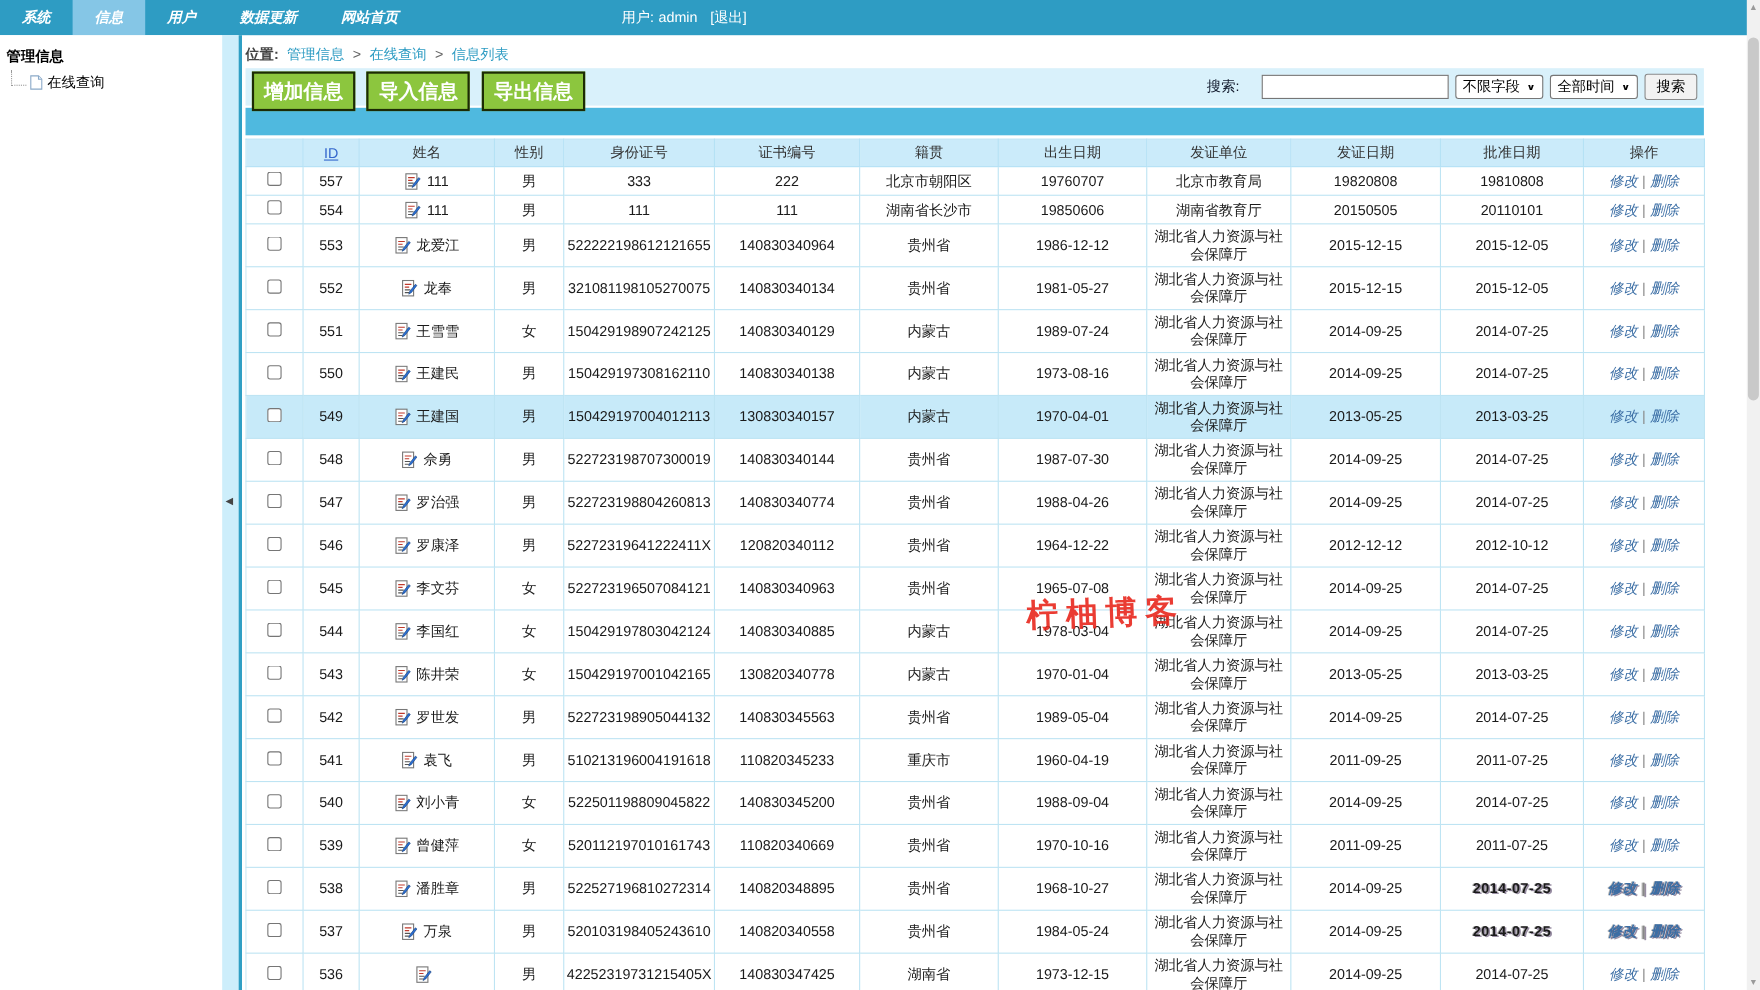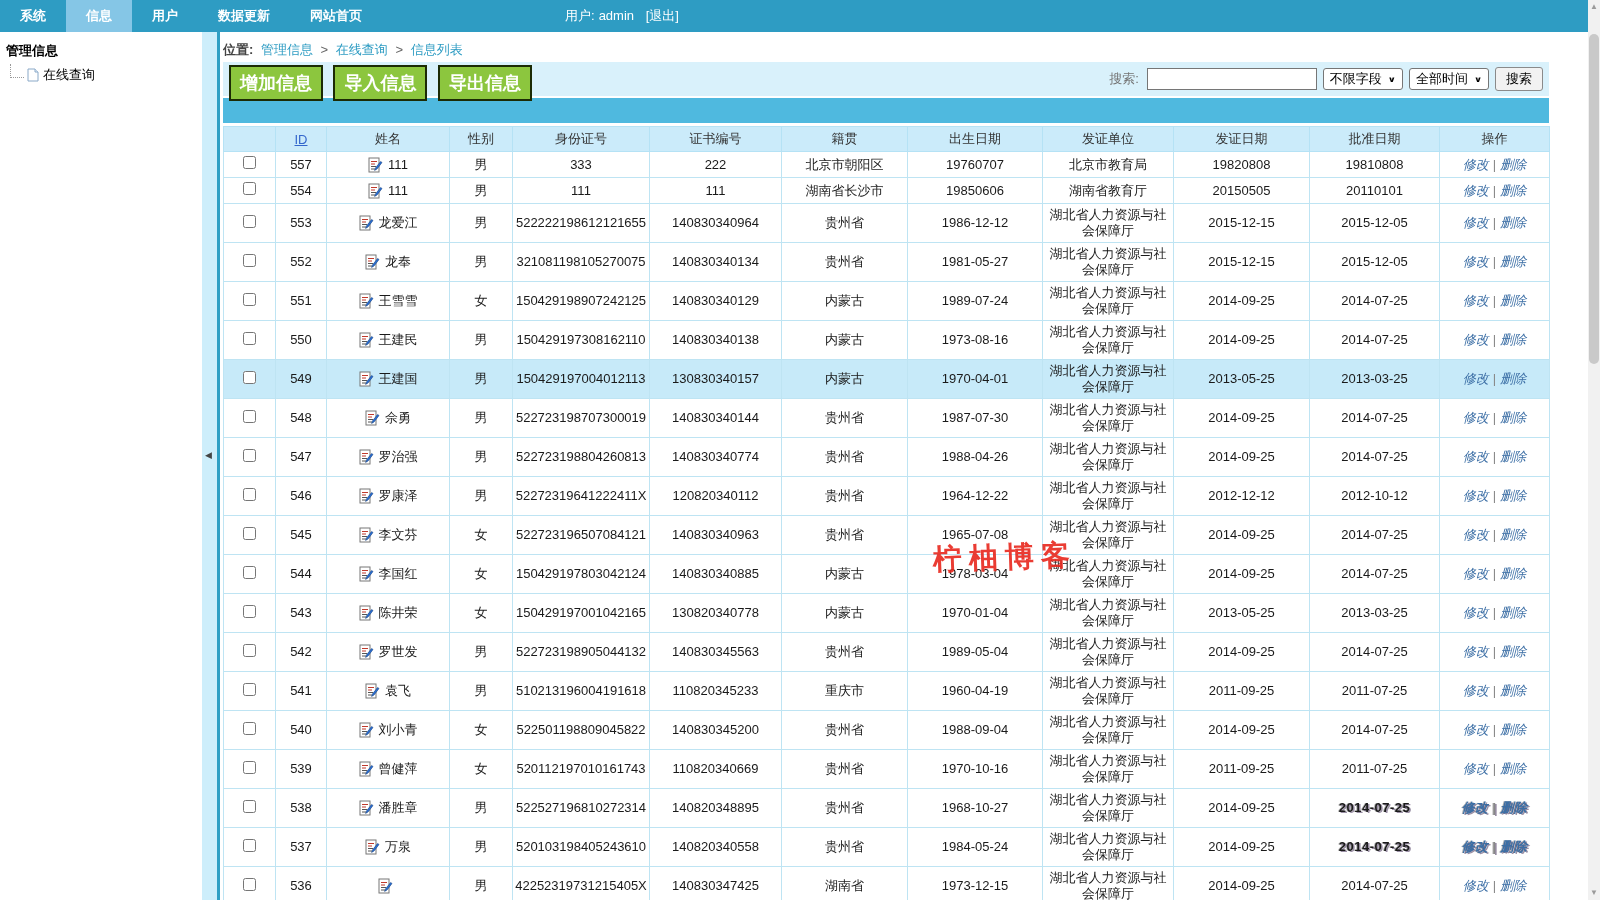--- a/index.html
+++ b/index.html
@@ -1,21 +1,21 @@
 <!DOCTYPE html>
 <html><head>
 <meta charset="utf-8">
 <style>
   * { margin:0; padding:0; box-sizing:border-box; }
   html,body { width:1600px; height:900px; overflow:hidden; background:#fff;
     font-family:"Liberation Sans","DejaVu Sans",sans-serif; }
 
   
   .nav { position:absolute; left:0; top:0; width:1600px; height:32px; background:#2e9cc3; }
-  .nav-tabs { display:flex; height:32px; }
+  .nav-tabs { display:flex; height:32px;font-style:italic; }
   .nav-tab { padding:0 20px; line-height:32px; color:#fff; font-size:13px; font-weight:bold;
     cursor:pointer; white-space:nowrap; }
   .nav-tab.active { background:#85c6e6; }
   .nav-user { position:absolute; left:565px; top:0; line-height:32px; color:#fff;
     font-size:13px; font-weight:normal;text-align:center; }
   .nav-user a { color:#fff; text-decoration:none; margin-left:8px; cursor:pointer; }
   .nav-user .uname { margin-left:4px; }
 
   
   .sidebar { position:absolute; left:0; top:32px; width:202px; height:868px; background:#fff; }
@@ -34,21 +34,21 @@
   .breadcrumb { height:30px; padding-top:9px; font-size:13px; color:#444; }
   .breadcrumb .crumb { color:#2e9cc3; text-decoration:none; cursor:pointer; margin:0 4px; }
   .breadcrumb .sep { color:#666; }
   .breadcrumb .loc { color:#444; font-weight:bold; }
 
   .toolbar { width:1326px; height:34px; background:#d9f1fb; position:relative; }
   .btn-green { display:inline-block; margin:3px 0 0 6px; padding:4px 9px; background:#8cc63e;
     border:2px solid #1c2b05; color:#fff; font-size:18px; font-weight:bold; cursor:pointer;
     font-family:inherit; }
   .search-box { position:absolute; right:6px; top:5px; display:flex; align-items:center; font-size:13px; }
-  .search-box label { margin-right:8px; color:#737373; }
+  .search-box label { margin-right:20px; color:#0f172a; }
   .search-input { width:170px; height:22px; border:1px solid #767676; background:#fff; padding:0 4px;
     font-size:13px; font-family:inherit; }
   .select-box { display:flex; align-items:center; height:22px; margin-left:6px; padding:0 6px;
     background:#fff; border:1px solid #767676; border-radius:3px; cursor:pointer; font-size:13px; color:#000; }
   .select-box .chev { margin-left:6px; font-size:10px; font-weight:bold; transform:scaleY(.8); }
   .search-btn { margin-left:6px; height:24px; padding:0 10px; background:#f2f2f2; border:1px solid #8a8a8a;
     border-radius:3px; font-size:13px; color:#000; cursor:pointer; font-family:inherit; }
 
   .blue-band { width:1326px; height:25px; background:#4fb9df; margin-top:2px; }
 

